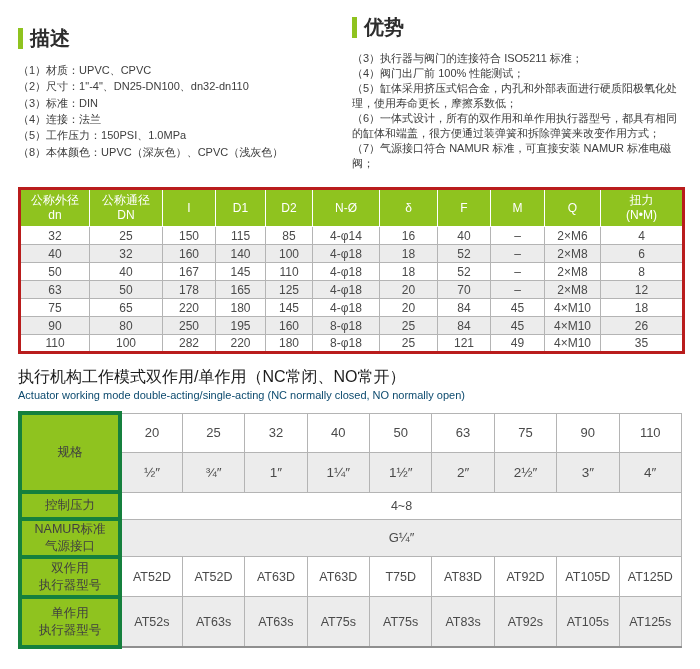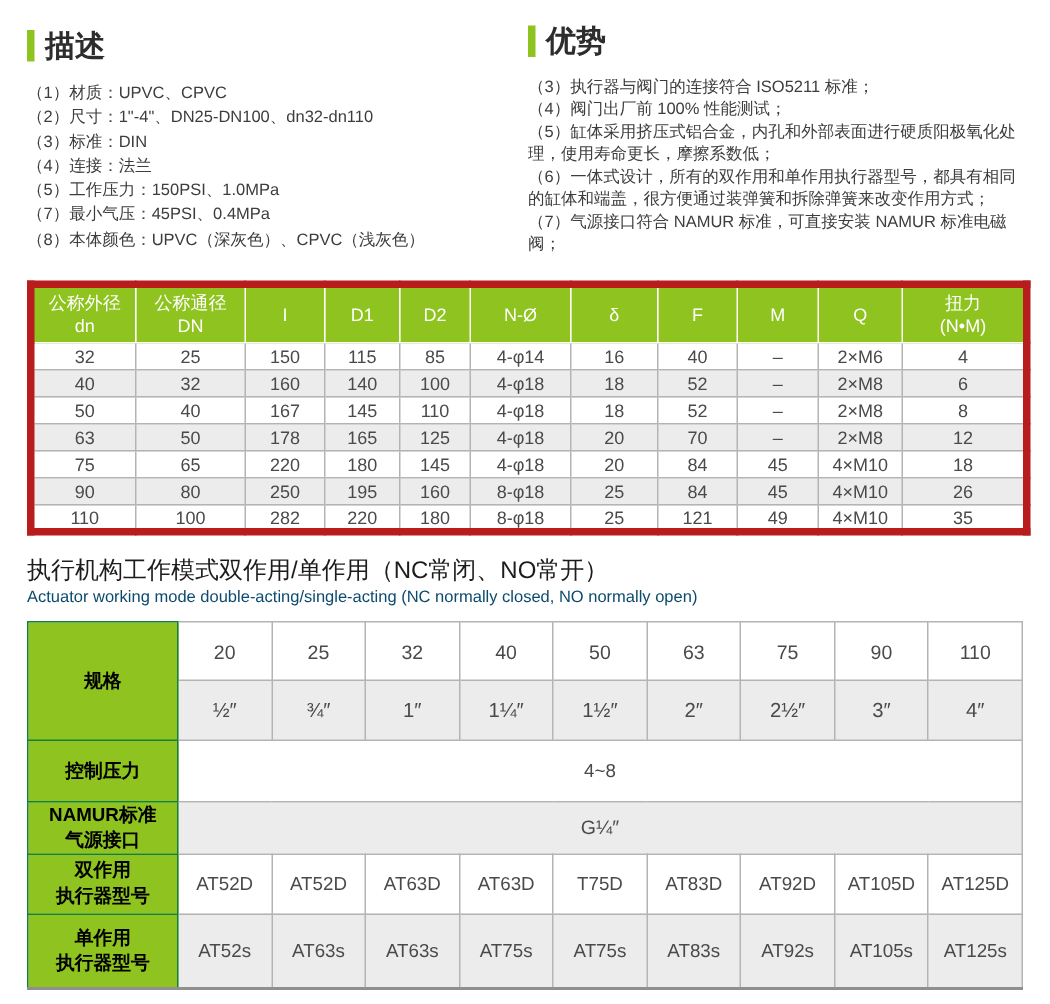--- a/index.html
+++ b/index.html
@@ -13,58 +13,57 @@
                  display:flex; align-items:center; gap:7px; }
   .bar { width:5px; height:21px; background:var(--green); flex:none; }
   .info-col ul { margin:0; padding:0; list-style:none; }
   .col-desc { width:334px; flex:none; }
   .col-desc li { font-size:11px; line-height:16.3px; color:var(--ink); }
   .col-adv { flex:1; }
   .col-adv li { font-size:11px; line-height:15px; color:var(--ink); }
 
   table { border-collapse:collapse; table-layout:fixed; }
 
-  .dim-table { width:664px; margin:9px 18px 0; border:5px solid #b91c1c; }
+  .dim-table { width:664px; margin:9px 18px 0; border:3px solid #b91c1c; }
   .dim-table th { background:var(--green); color:#fff; font-weight:400; font-size:12px;
                   line-height:1.25; padding:3px 0; border:1px solid #fff; white-space:pre-line; }
   .dim-table td { border:1px solid var(--bord); text-align:center; font-size:12px;
                   color:var(--cell); height:18px; padding:0; }
   .dim-table tbody tr:nth-child(even) { background:var(--stripe); }
 
   .mode-zh { margin:13px 0 1px 18px; font-size:16px; color:#1c1c1c; }
   .mode-en { margin:0 0 0 18px; font-size:11px; color:#0c4a6e; }
 
   .act-table { width:664px; margin:10px 18px 0; border-bottom:2px solid #8f8f8f; }
-  .act-table th { background:var(--green); color:#000000; font-weight:700; font-size:12.5px;
-                  white-space:pre-line; line-height:1.35; border:1px solid #15803d; padding:0; }
+  .act-table th { background:var(--green); color:#404040; font-weight:400; font-size:12.5px;
+                  white-space:pre-line; line-height:1.35; border:4px solid #15803d; padding:0; }
   .act-table td { border:1px solid var(--bord); text-align:center; font-size:12.5px;
                   color:var(--cell); padding:0; }
   .row-sizes td  { height:39px; font-size:13px; }
   .row-inches td { height:40px; background:var(--stripe); font-size:13.5px; }
-  .row-cp td     { height:41px; }
+  .row-cp td     { height:27px; }
   .row-namur td  { height:34px; background:var(--stripe); font-size:13px; }
   .row-double td { height:40px; }
   .row-single td { height:50px; background:var(--stripe); }
 </style>
 </head>
 <body>
 
 <div class="top-section">
   <section class="info-col col-desc">
     <h2>
       <span class="bar"></span>
       <span>描述</span>
     </h2>
     <ul>
       <li>（1）材质：UPVC、CPVC</li>
       <li>（2）尺寸：1"-4"、DN25-DN100、dn32-dn110</li>
       <li>（3）标准：DIN</li>
       <li>（4）连接：法兰</li>
       <li>（5）工作压力：150PSI、1.0MPa</li>
-      <li>（7）最小气压：45PSI、0.4MPa</li>
       <li>（8）本体颜色：UPVC（深灰色）、CPVC（浅灰色）</li>
     </ul>
   </section>
   <section class="info-col col-adv">
     <h2>
       <span class="bar"></span>
       <span>优势</span>
     </h2>
     <ul>
       <li>（3）执行器与阀门的连接符合 ISO5211 标准；</li>

